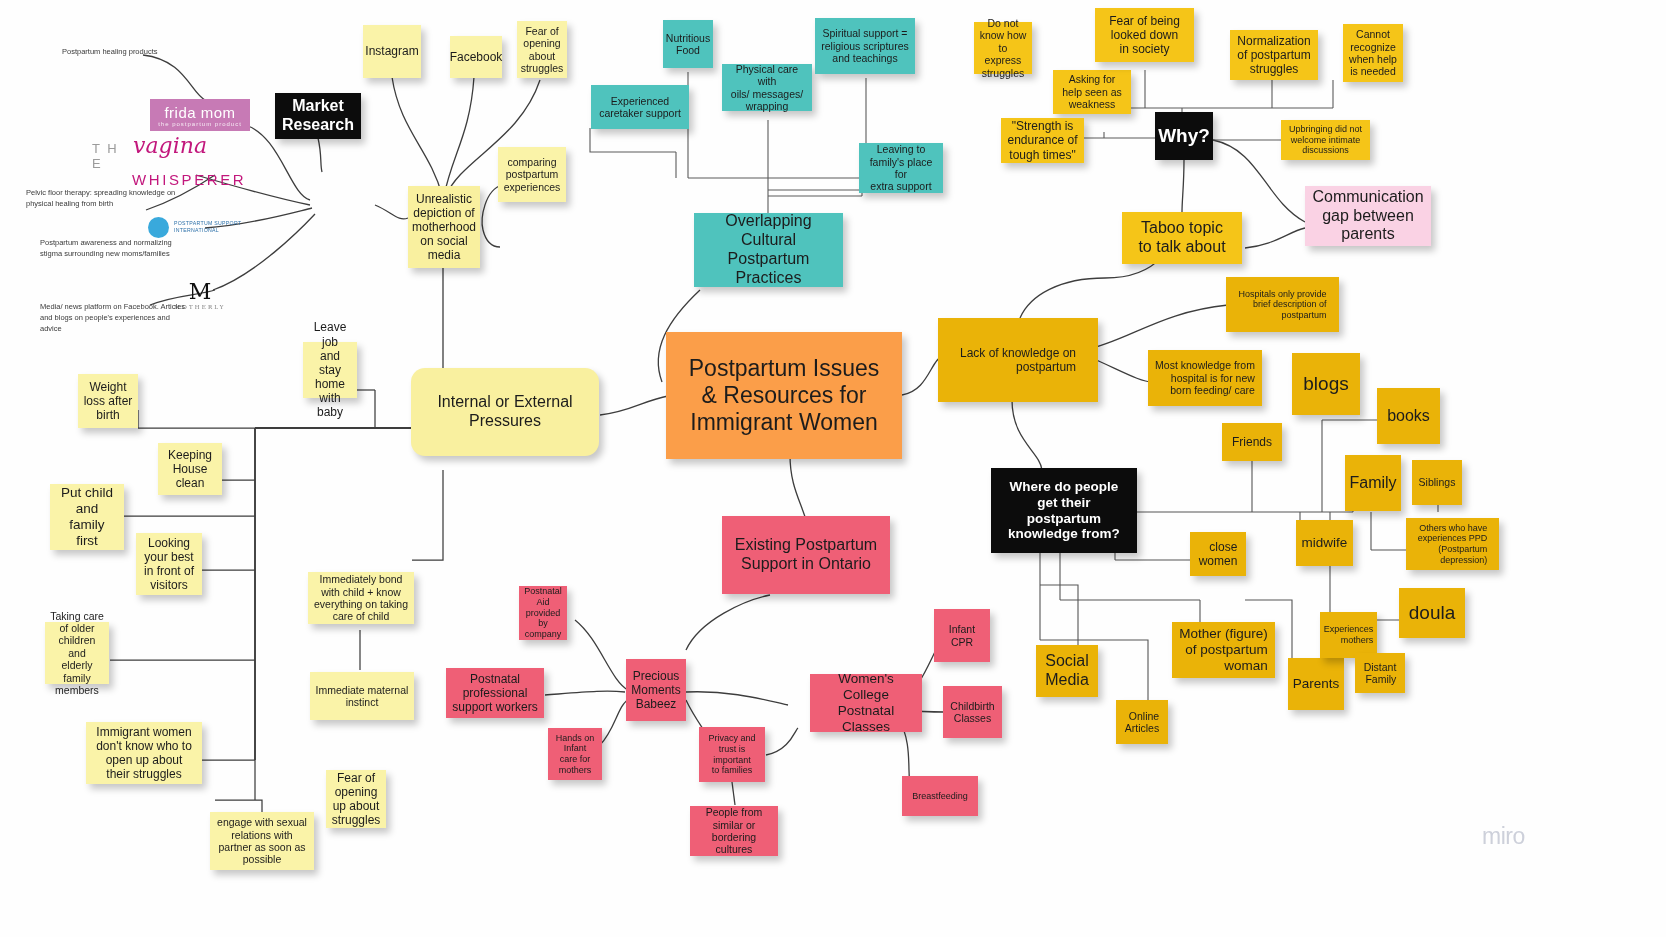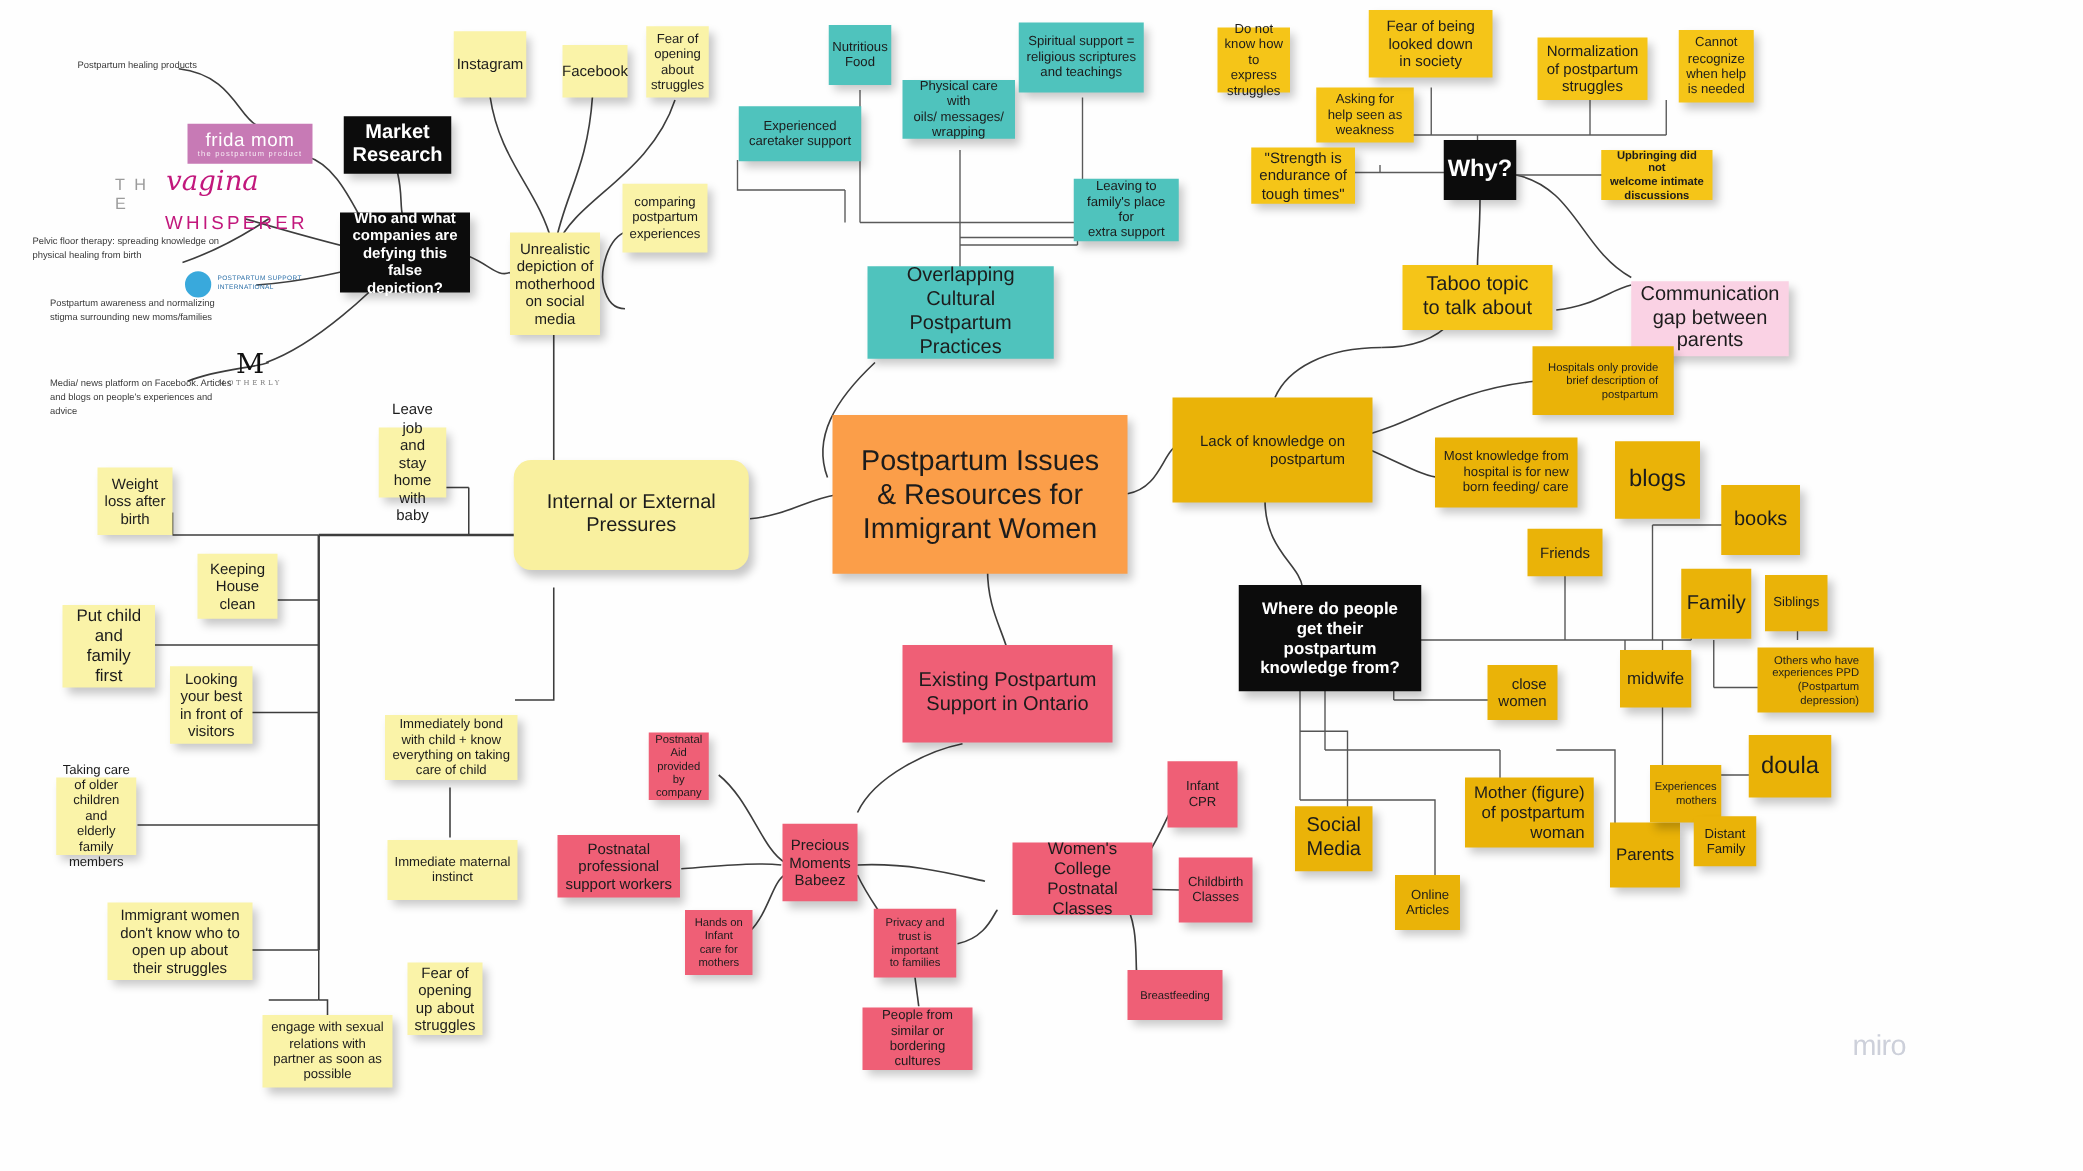--- a/index.html
+++ b/index.html
@@ -202,24 +202,20 @@
 <div class="logo" style="left:170px;top:278px;width:60px;height:32px;flex-direction:column;">
   <span class="mm-1">M</span>
   <span class="mm-2">MOTHERLY</span>
 </div>
 <div class="plain" style="left:40px;top:302px;width:150px;">Media/ news platform on Facebook.
 Articles and blogs on people's
 experiences and advice</div>
 
 <div class="note black l" style="left:275px;top:93px;width:86px;height:46px;">Market
 Research</div>
-<div class="note black s" style="left:272px;top:170px;width:104px;height:64px;">Who and what
-companies are
-defying this false
-depiction?</div>
 
 <div class="note y s" style="left:363px;top:25px;width:58px;height:53px;">Instagram</div>
 <div class="note y s" style="left:450px;top:36px;width:52px;height:42px;">Facebook</div>
 <div class="note y xs" style="left:517px;top:21px;width:50px;height:57px;">Fear of
 opening
 about
 struggles</div>
 <div class="note y xs" style="left:498px;top:147px;width:68px;height:55px;">comparing
 postpartum
 experiences</div>
@@ -259,27 +255,27 @@
 <div class="note gold s" style="left:1230px;top:30px;width:88px;height:50px;">Normalization
 of postpartum
 struggles</div>
 <div class="note gold xs" style="left:1343px;top:24px;width:60px;height:58px;">Cannot
 recognize
 when help
 is needed</div>
 <div class="note gold s" style="left:1001px;top:118px;width:83px;height:45px;">"Strength is
 endurance of
 tough times"</div>
-<div class="note gold tiny" style="left:1281px;top:120px;width:89px;height:40px;font-weight:bold;">Upbringing did not
+<div class="note gold tiny" style="left:1281px;top:120px;width:89px;height:40px;">Upbringing did not
 welcome intimate
 discussions</div>
 <div class="note black xl" style="left:1155px;top:112px;width:58px;height:48px;">Why?</div>
 <div class="note gold l" style="left:1122px;top:212px;width:120px;height:52px;">Taboo topic
 to talk about</div>
-<div class="note rose l" style="left:1305px;top:186px;width:126px;height:60px;margin-top:39px;">Communication
+<div class="note rose l" style="left:1305px;top:186px;width:126px;height:60px;">Communication
 gap between
 parents</div>
 
 <div class="note orange xxl" style="left:666px;top:332px;width:236px;height:127px;">Postpartum Issues
 &amp; Resources for
 Immigrant Women</div>
 
 <div class="note blue s" style="left:938px;top:318px;width:160px;height:84px;">Lack of knowledge on
 postpartum</div>
 <div class="note blue tiny" style="left:1226px;top:277px;width:113px;height:55px;">Hospitals only provide

